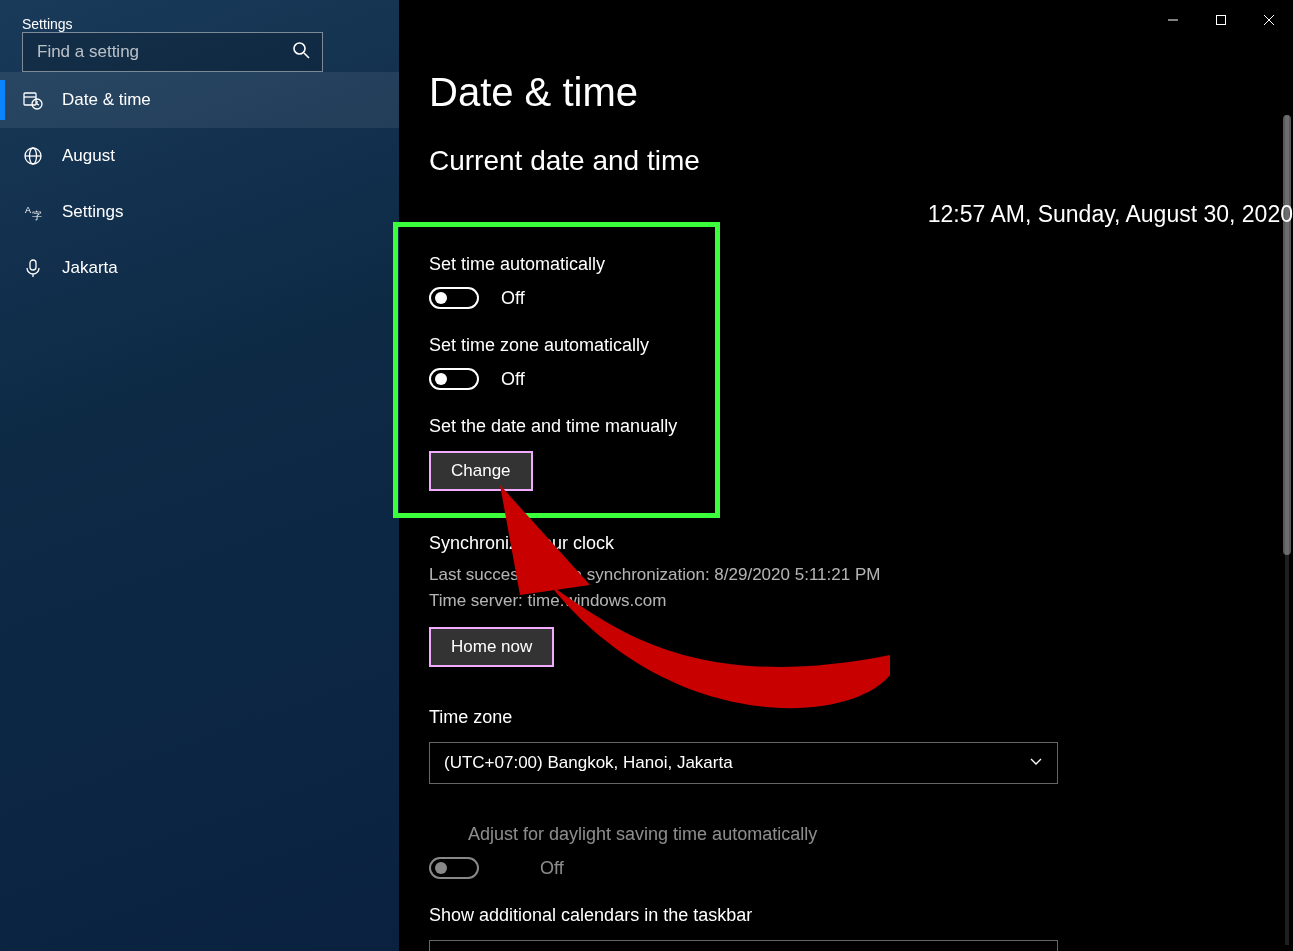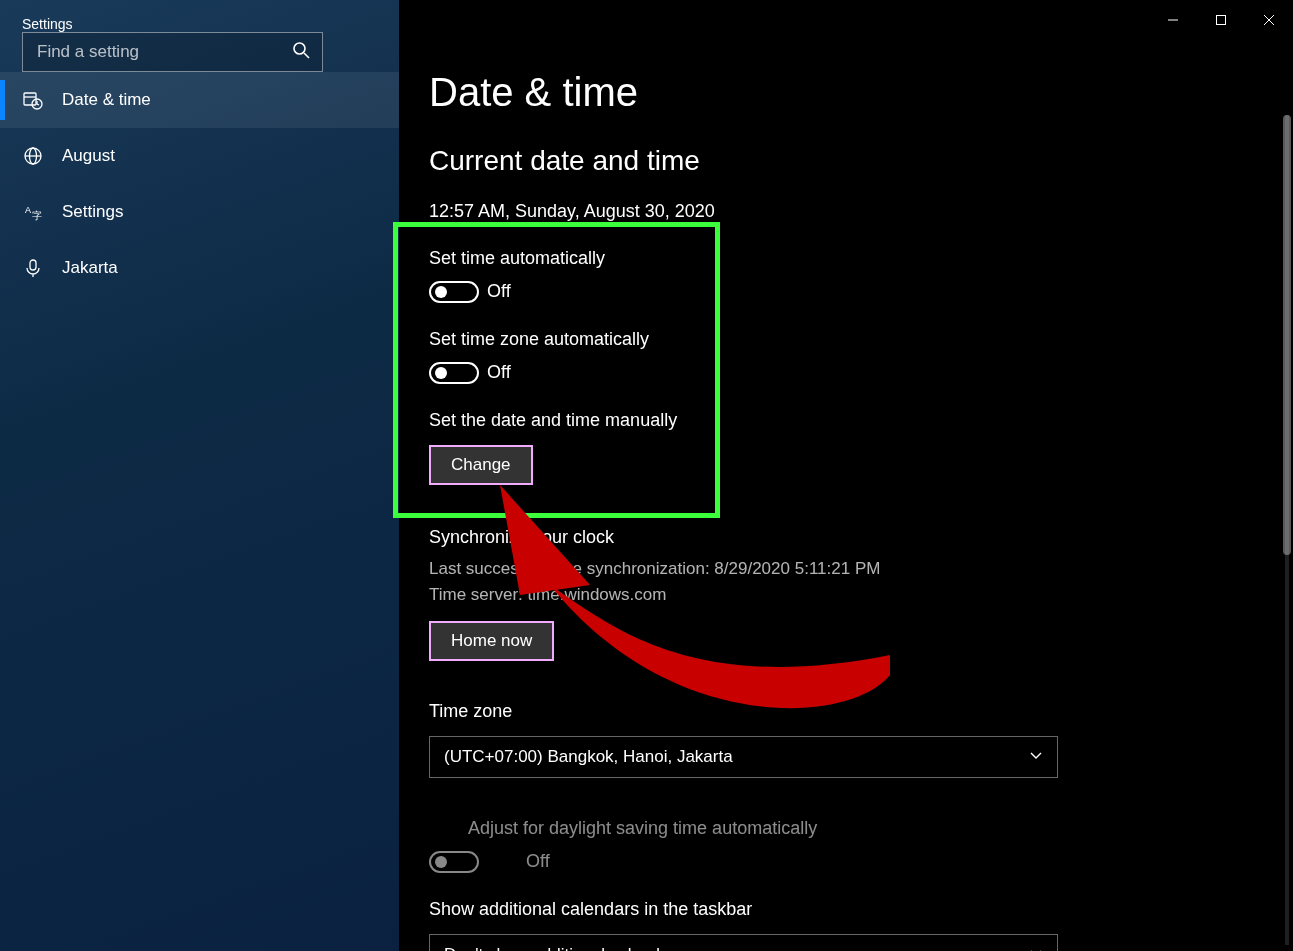--- a/index.html
+++ b/index.html
@@ -36,24 +36,24 @@
   
   .main {
     position: absolute; left: 399px; top: 0; right: 0; height: 951px; background: #000;
     padding: 0 0 0 30px; overflow: hidden;
   }
   .titlebar { height: 40px; display: flex; justify-content: flex-end; }
   .win-btn { width: 48px; height: 40px; display: flex; align-items: center; justify-content: center; cursor: pointer; }
   
   .page-title { font-size: 40px; font-weight: 300; margin-top: 30px; }
   .section-heading { font-size: 28px; font-weight: 400; margin-top: 30px; }
-  .datetime-text { font-size: 18px; margin-top: 24px; color: #fff; }
+  .datetime-text { font-size: 23px; margin-top: 24px; color: #fff; text-align: right; }
   
   .setting-label { font-size: 18px; margin-top: 26px; }
-  .toggle-row { display: flex; gap: 8px; margin-top: 12px; }
+  .toggle-row { display: flex; align-items: center; gap: 22px; margin-top: 12px; }
   .toggle {
     width: 50px; height: 22px; border: 2px solid #fff; border-radius: 22px; position: relative; cursor: pointer;
   }
   .toggle.disabled { border-color: #888; cursor: default; }
   .toggle::after {
     content: ""; position: absolute; width: 12px; height: 12px; background: #fff; border-radius: 50%;
     top: 3px; left: 4px;
   }
   .toggle.disabled::after { background: #888; }
   .toggle-state { font-size: 18px; }

